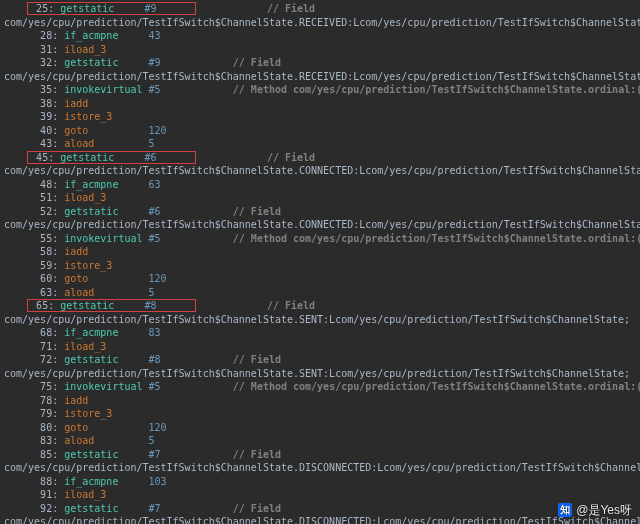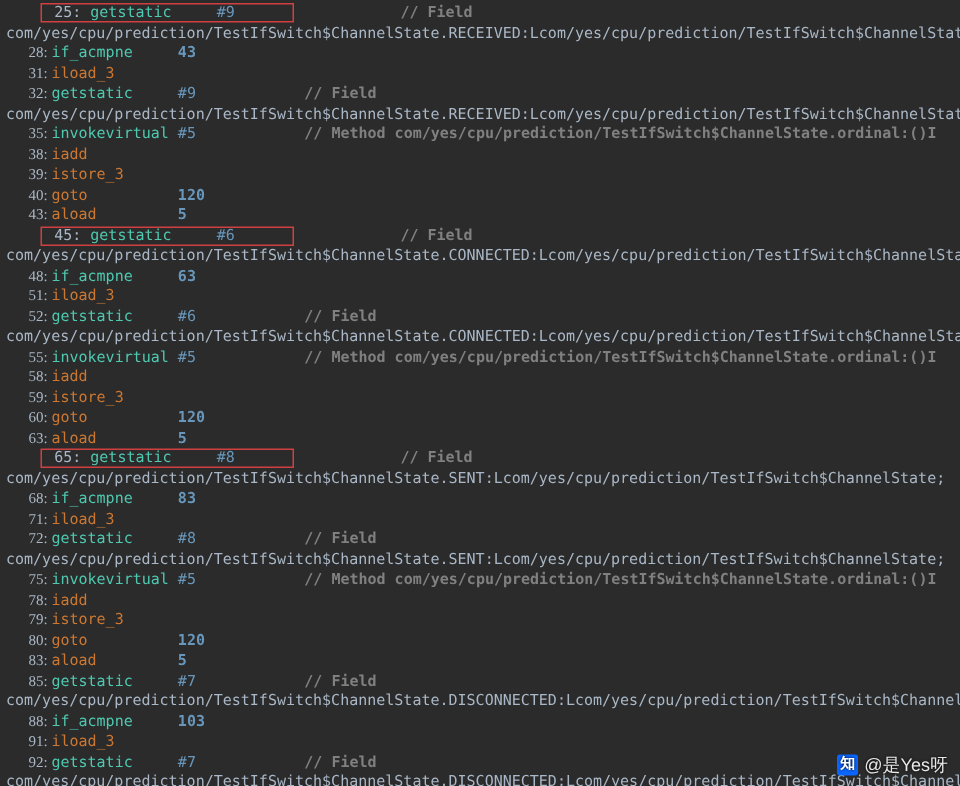--- a/index.html
+++ b/index.html
@@ -14,23 +14,23 @@
     overflow: hidden;
     line-height: 1.35;
   }
   .code {
     white-space: pre;
     padding: 2px 0 0 4px;
   }
   .kw { color: #cc7832; }       
   .gcall { color: #4ec9b0; margin-top: 16px; }    
   .ref  { color: #6897bb; }     
-  .num  { color: #6897bb; font-weight: bold; }
+  .num  { color: #6897bb; }
   .cmt  { color: #808080; font-weight: bold; }
-  .offset { color: #a9b7c6; font-family: Liberation Serif, serif; }
+  .offset { color: #a9b7c6; }
   .redbox {
     outline: 1px solid #d04040;
     padding: 0 2px;
   }
   .watermark {
     position: fixed;
     right: 8px;
     bottom: 6px;
     color: #e8e8e8;
     font-family: sans-serif;

